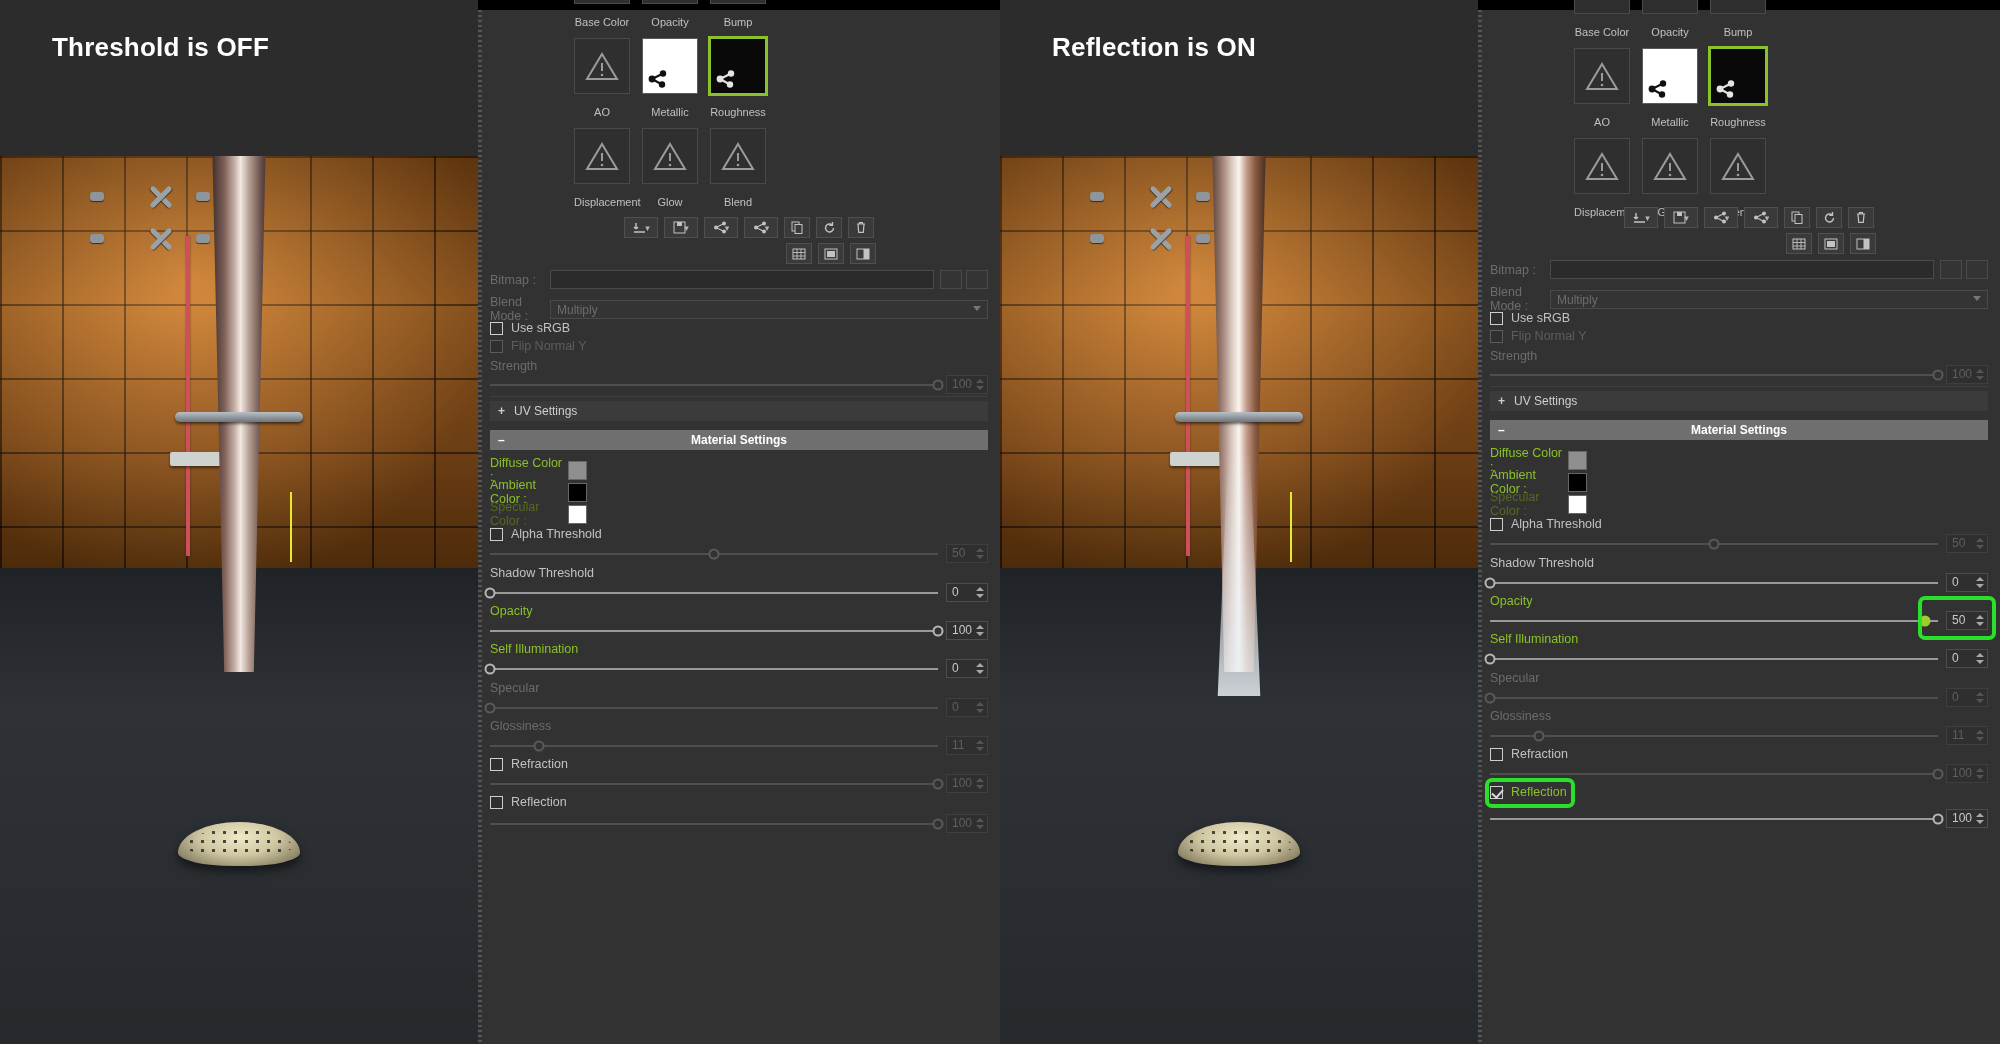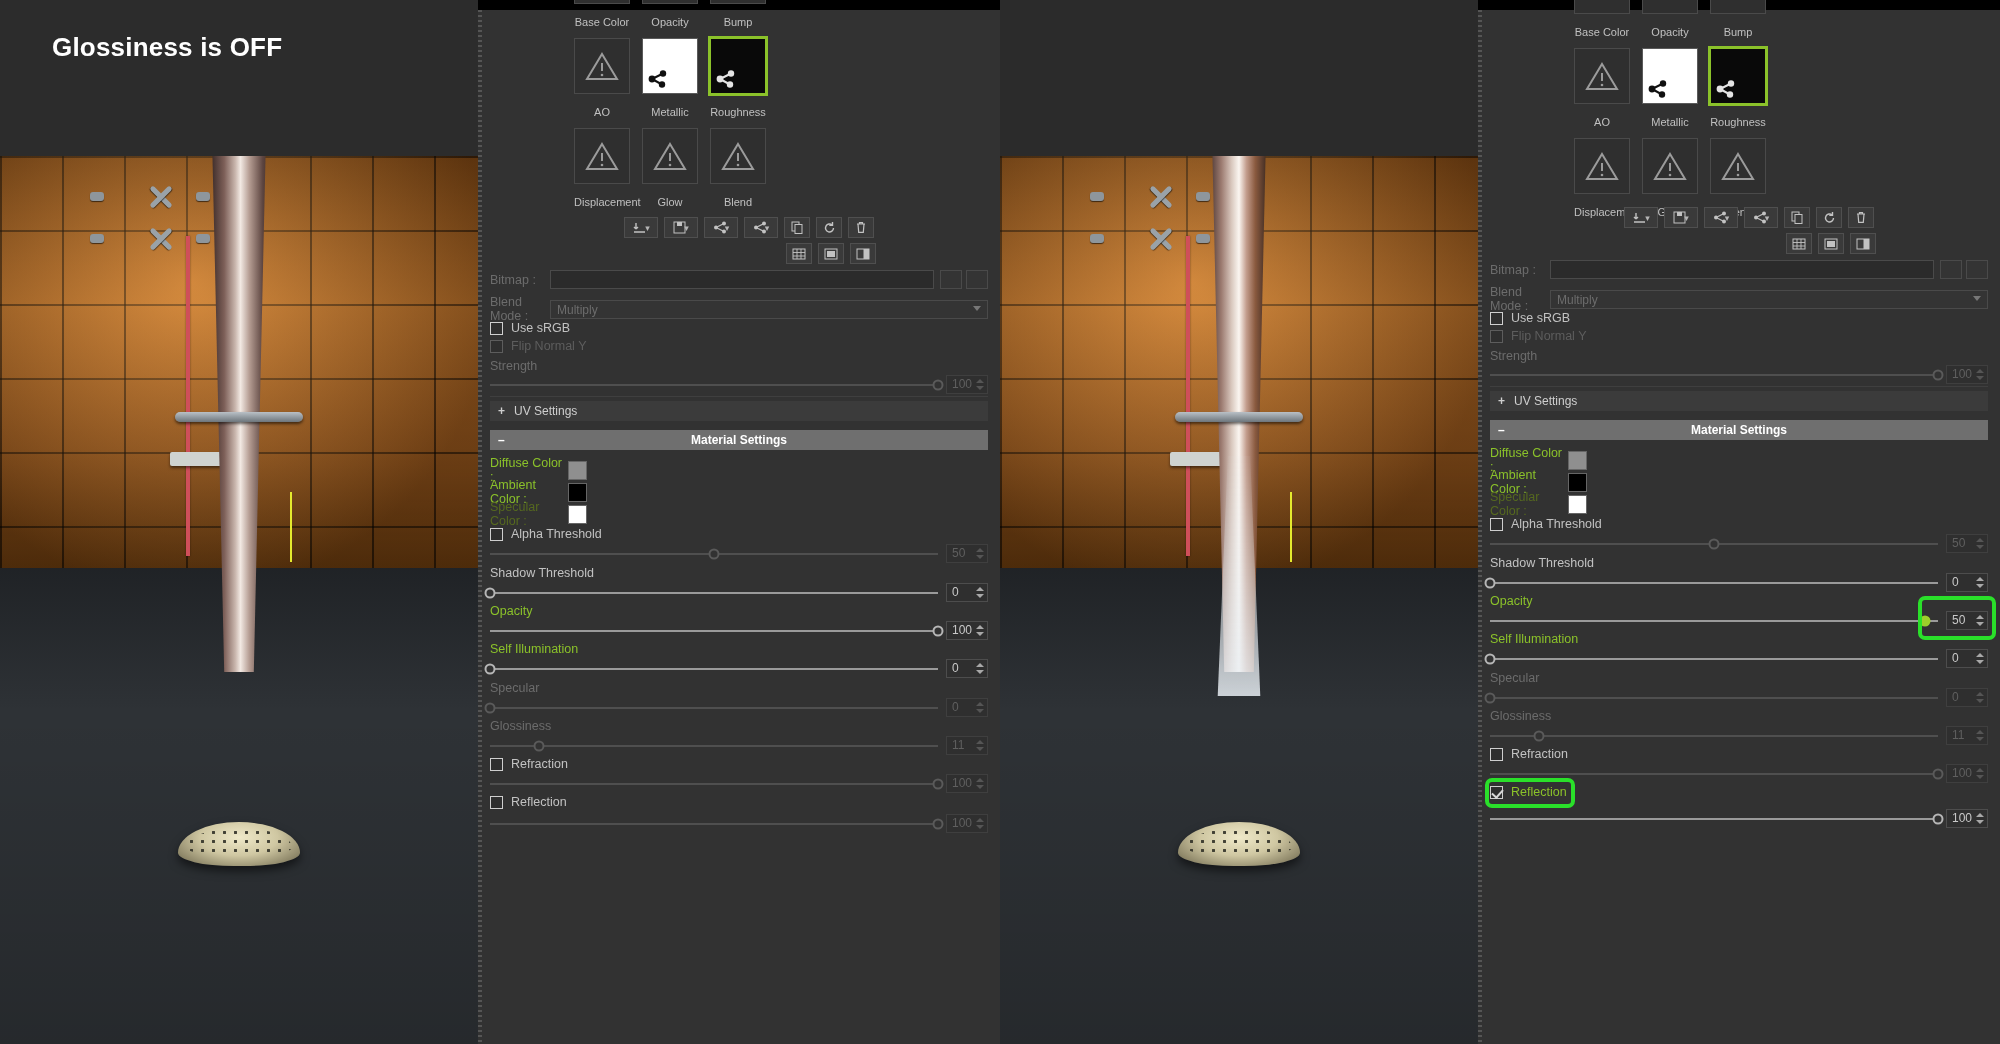--- a/index.html
+++ b/index.html
@@ -231,21 +231,21 @@
     background:repeating-linear-gradient(to bottom,#555 0 2px,#323232 2px 5px);
   }
 </style>
 </head>
 <body>
 
 <div class="half left">
 
   <div class="viewport">
     <div class="vp-header">
-      <div class="vp-title">Glossiness is OFF</div>
+      <div class="vp-title">Threshold is OFF</div>
     </div>
     <div class="scene">
       <div class="wall"></div>
       <div class="floor">
 
         <div class="floor-shade"></div>
       </div>
       <div class="pipe" style="left:186px; top:80px; height:320px; background:#cf4f5a;"></div>
       <div class="broomhead" style="left:170px; top:296px;"></div>
       <div class="column"></div>
@@ -603,20 +603,23 @@
             </span></div>
       </div>
 
     </div>
   </div>
 </div>
 
 <div class="half right">
 
   <div class="viewport">
+    <div class="vp-header">
+      <div class="vp-title">Reflection is ON</div>
+    </div>
     <div class="scene">
       <div class="wall"></div>
       <div class="floor">
 
         <div class="floor-shade"></div>
       </div>
       <div class="pipe" style="left:186px; top:80px; height:320px;"></div>
       <div class="broomhead" style="left:170px; top:296px;"></div>
       <div class="column on"></div>
       <div class="water"></div>

